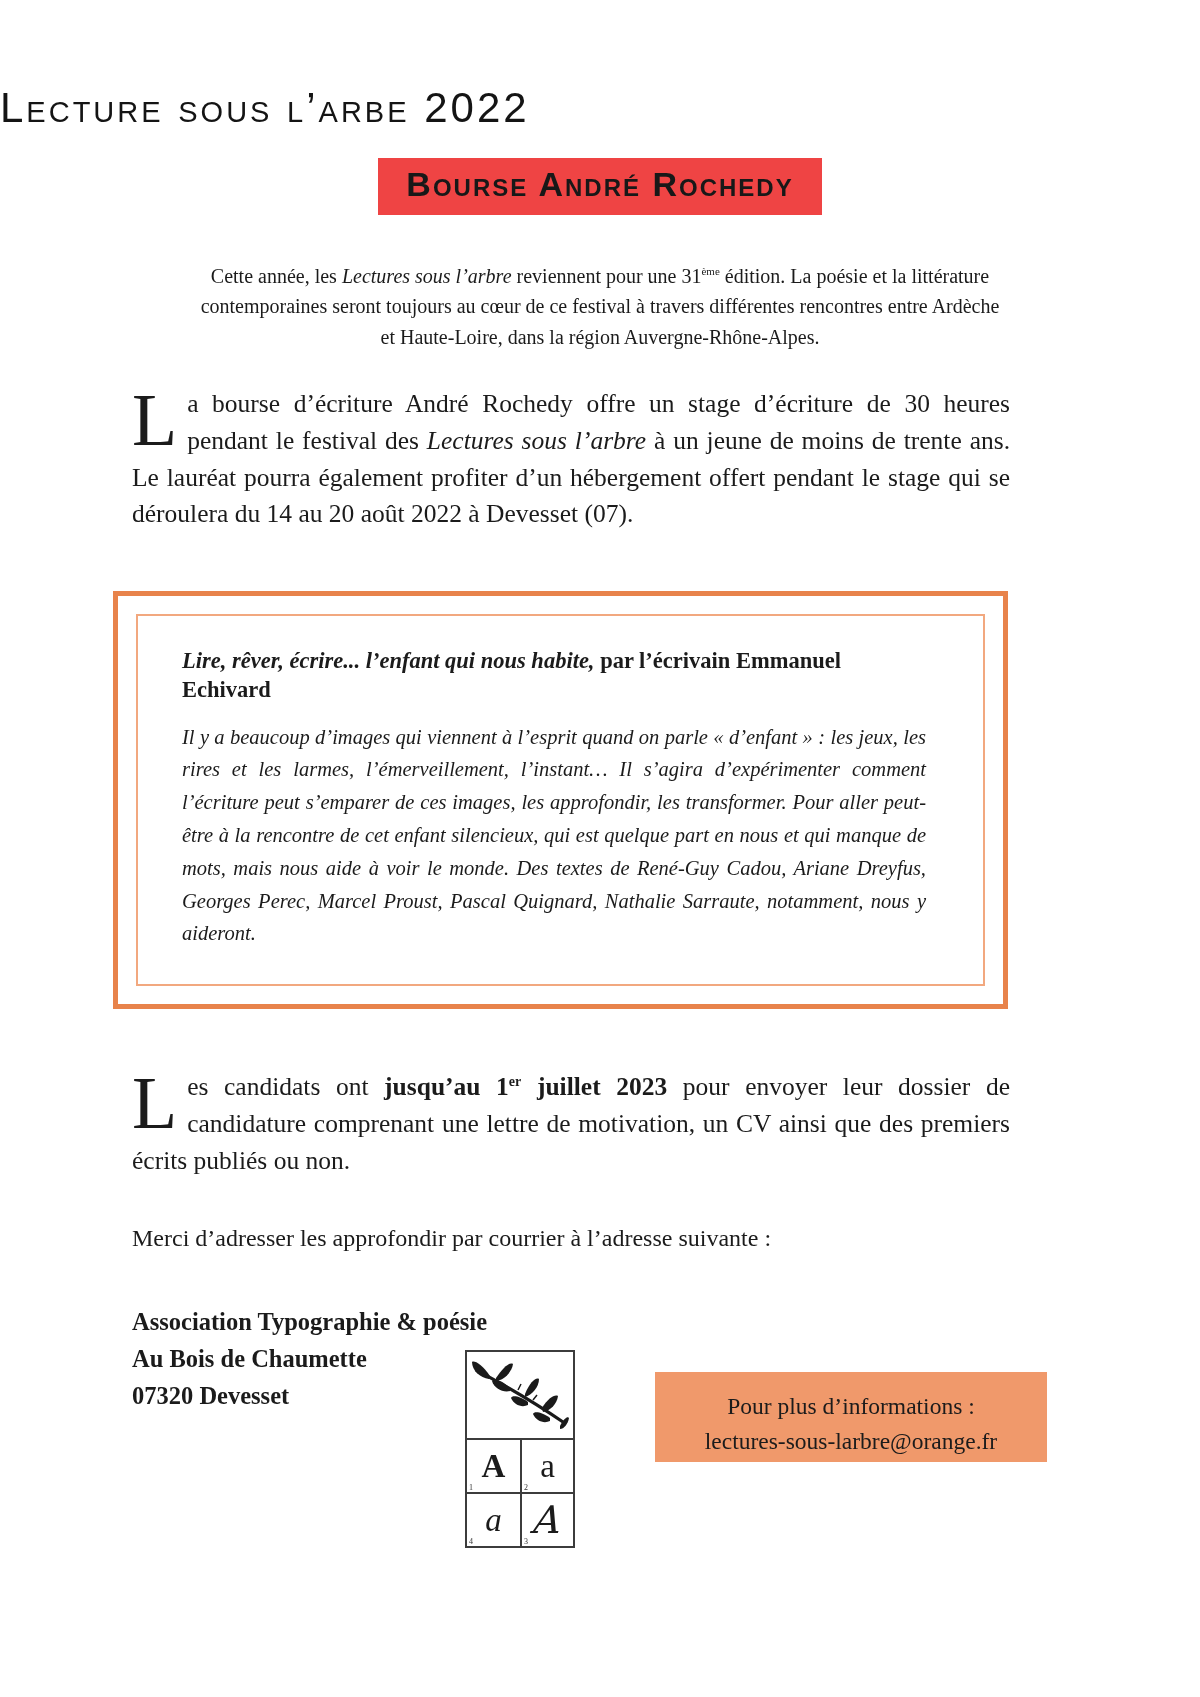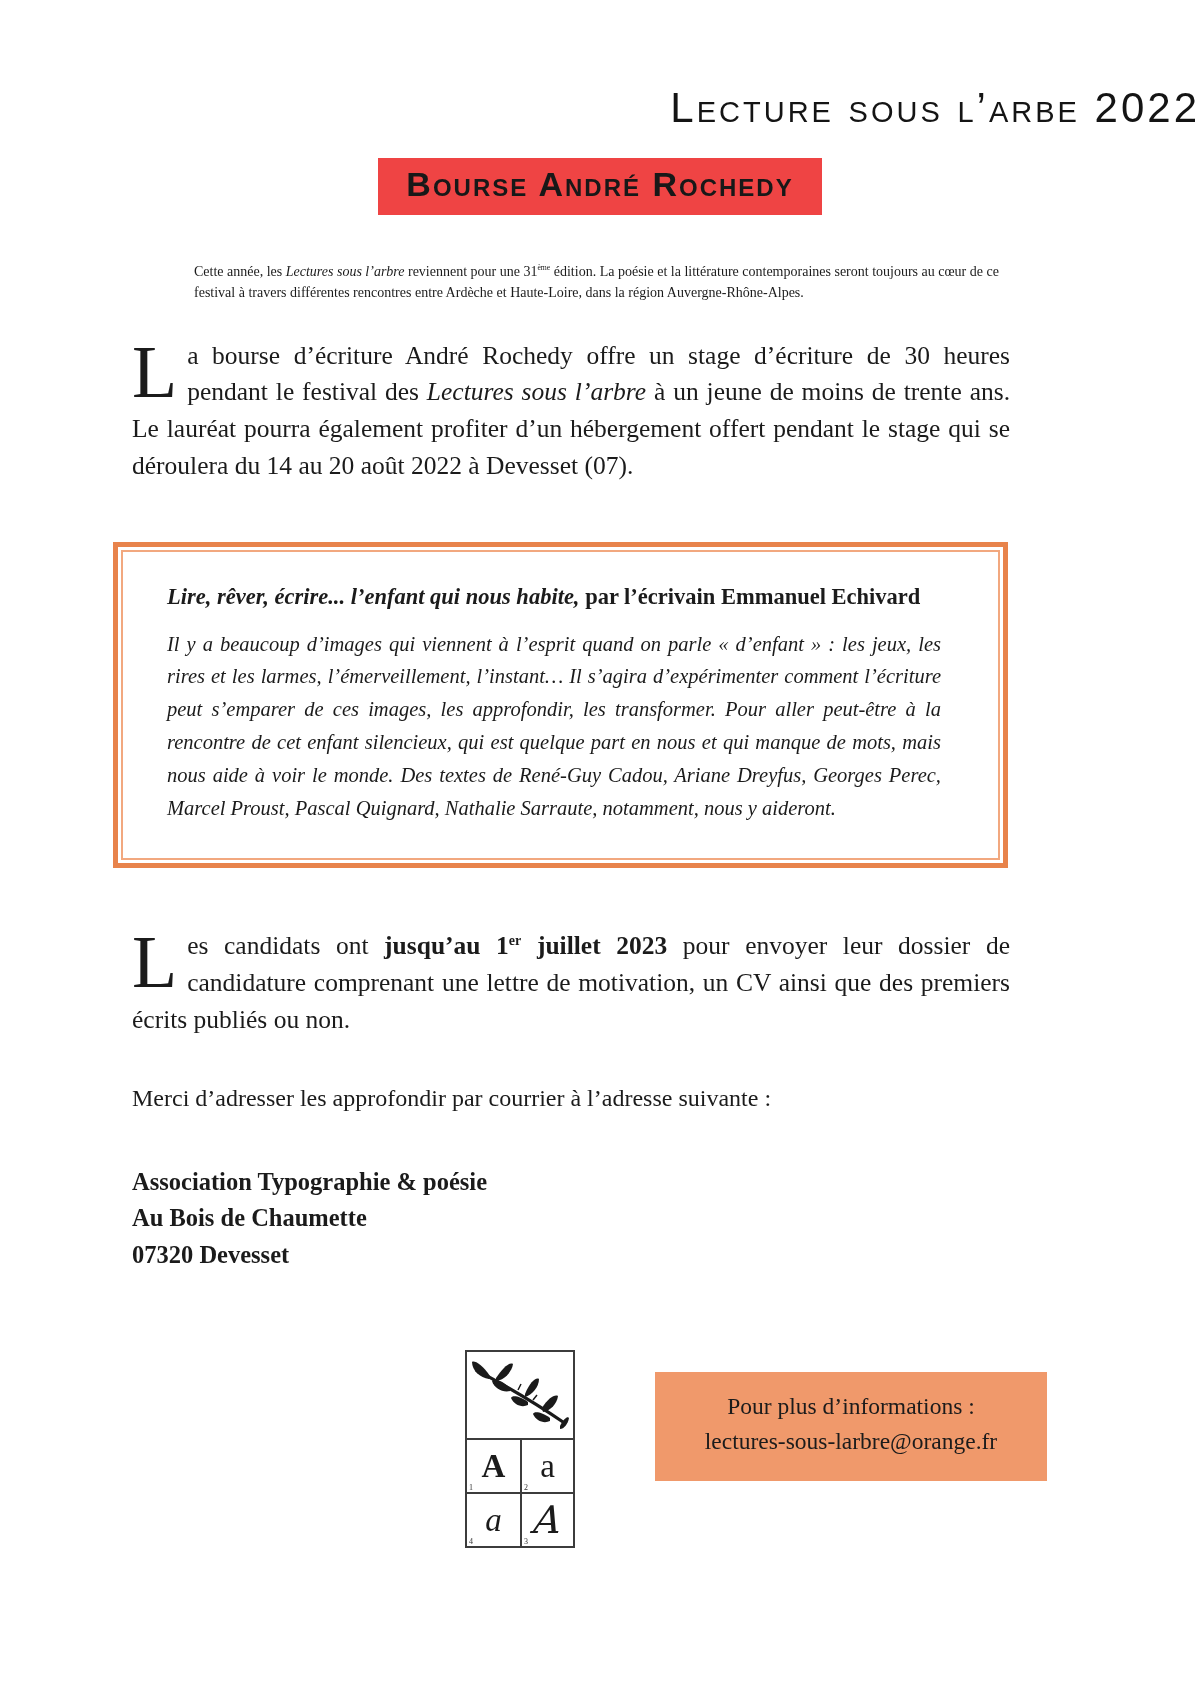--- a/index.html
+++ b/index.html
@@ -8,21 +8,21 @@
     width:1200px;height:1697px;
     margin:0 auto;
     background:#ffffff;
     font-family:"Liberation Serif", serif;
     color:#1b1b1b;
     overflow:hidden;
   }
   
   .doc-title{
     margin:0;padding-top:84px;
-    text-align:right;
+    text-align:left;
     font-family:"Liberation Sans", sans-serif;
     font-weight:400;
     font-variant:small-caps;
     font-size:42px;
     letter-spacing:3px;
     color:#141414;
   }
   .banner{
     width:fit-content;
     margin:26px auto 0;
@@ -32,22 +32,22 @@
     font-weight:700;
     font-variant:small-caps;
     font-size:34px;
     letter-spacing:2px;
     color:#181818;
   }
   
   .intro{
     width:812px;
     margin:46px auto 0;
-    text-align:left;
-    font-size:14px;
+    text-align:center;
+    font-size:20px;
     line-height:1.52;
   }
   .para{
     width:878px;
     margin:0 0 0 132px;
     text-align:justify;
   }
   .para-bourse{margin-top:34px;font-size:25.5px;line-height:1.44;}
   .para-stage{margin-top:44px;font-size:25px;line-height:1.55;}
   .para-candidats{margin-top:60px;font-size:25.5px;line-height:1.44;}
@@ -68,21 +68,21 @@
   
   .workshop-box{
     margin:58px 0 0 113px;
     width:895px;
     box-sizing:border-box;
     border:5px solid #e8834b;
     background:#ffffff;
   }
   .workshop-box-inner{
     border:2px solid #f2a87f;
-    margin:3px;
+    margin:18px;
     padding:30px 57px 34px 44px;
   }
   .box-heading{
     margin:0 0 16px 0;
     font-size:22.5px;
     line-height:1.3;
   }
   .box-body{
     margin:0;
     font-style:italic;
@@ -134,21 +134,21 @@
     font-size:38px;
     transform:skewX(-6deg);
   }
   
   .info-box{
     position:absolute;
     left:655px;top:1372px;
     width:392px;
     box-sizing:border-box;
     background:#f0996b;
-    padding:17px 8px 22px;
+    padding:17px 8px 3px;
     text-align:center;
     font-size:23.5px;
     line-height:1.48;
     color:#1b1b1b;
   }
 </style>
 </head>
 <body>
 
 <div class="page">

